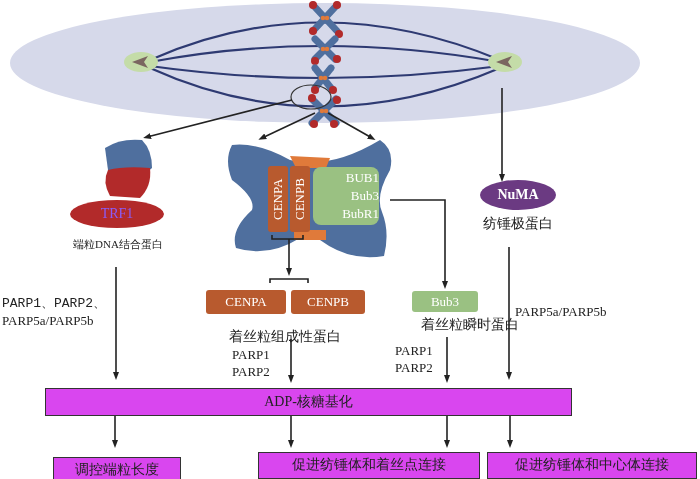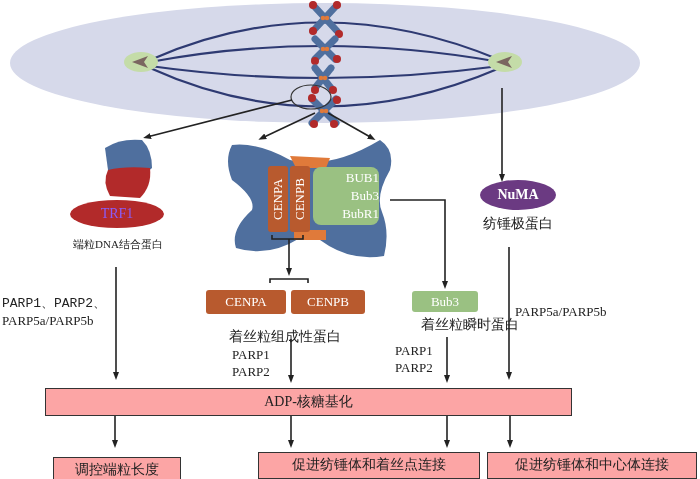--- a/index.html
+++ b/index.html
@@ -2,21 +2,21 @@
 <html><head>
   <meta charset="utf-8">
   <style>
     html, body { margin: 0; padding: 0; background: #ffffff; }
     body { width: 700px; height: 479px; position: relative; overflow: hidden;
            font-family: "Liberation Serif", "DejaVu Serif", serif; color: #222; }
     svg.canvas { position: absolute; left: 0; top: 0; }
     .lbl { position: absolute; white-space: nowrap; font-size: 13px; line-height: 16px; color: #222; }
     .ctr { transform: translateX(-50%); text-align: center; }
     .pill { position: absolute; color: #fff; font-size: 13px; text-align: center; border-radius: 3px; line-height: 20px; }
-    .box { position: absolute; border: 1px solid #333; background: #fca5a5; font-size: 13px; line-height: 20px; text-align: center; box-sizing: border-box; }
+    .box { position: absolute; border: 1px solid #333; background: #d946ef; font-size: 13px; line-height: 20px; text-align: center; box-sizing: border-box; }
     .vtext { position: absolute; color: #fff; font-size: 13px; writing-mode: vertical-rl; transform: rotate(180deg); text-align: center; }
   </style>
 </head>
 <body>
 
 <svg class="canvas" width="700" height="479" viewBox="0 0 700 479">
   <defs>
     <marker id="ah" markerWidth="8" markerHeight="8" refX="4" refY="4" orient="auto" markerUnits="userSpaceOnUse">
       <path d="M0,1 L8,4 L0,7 Z" fill="#222"></path>
     </marker>

